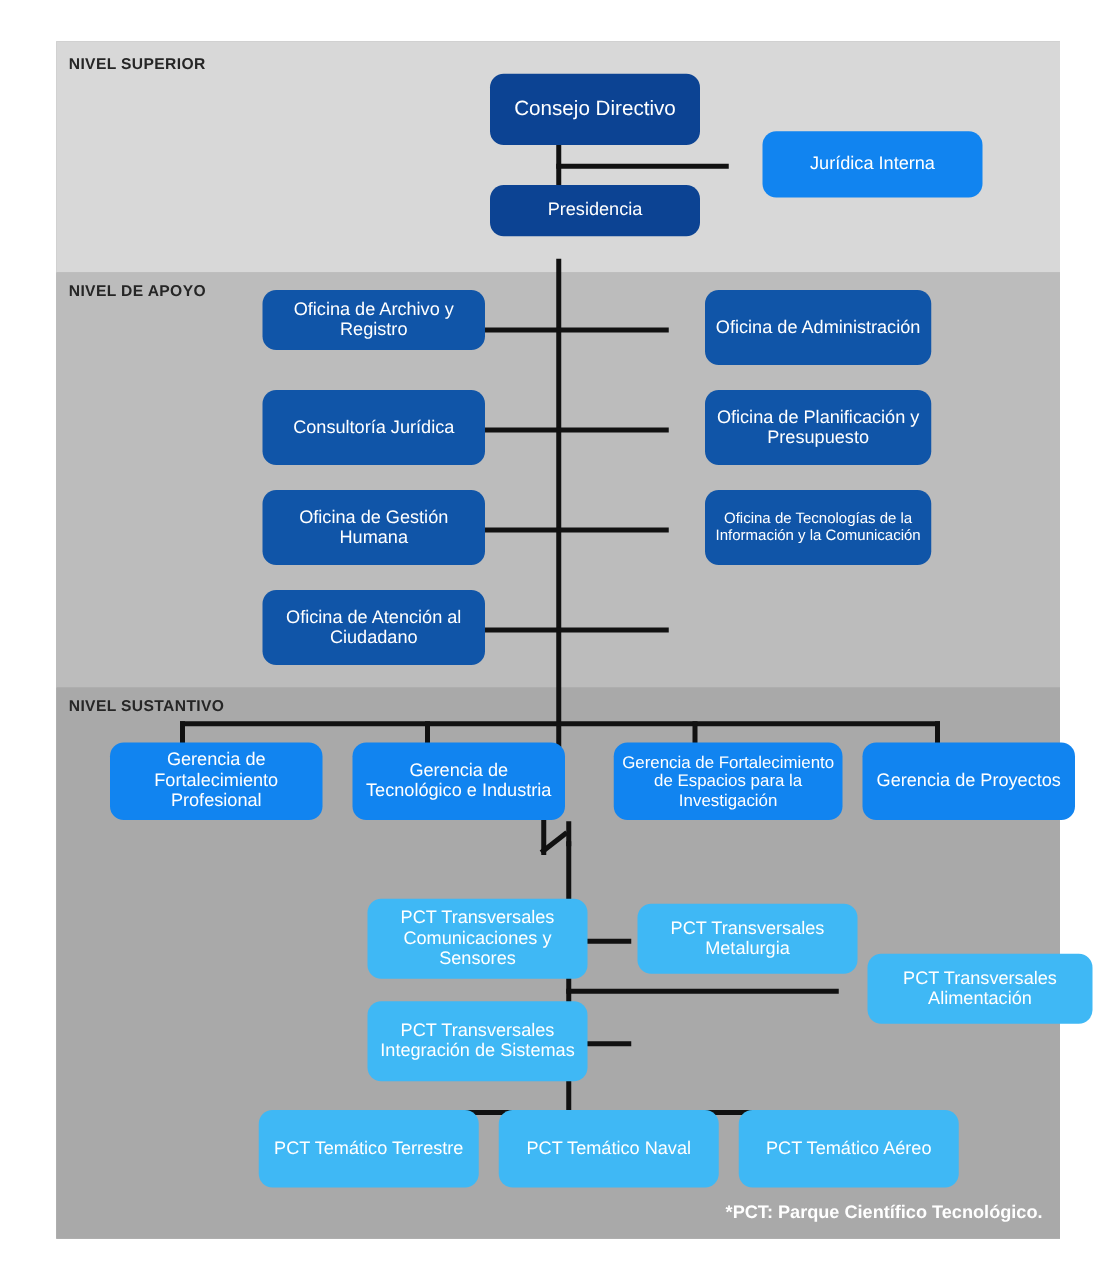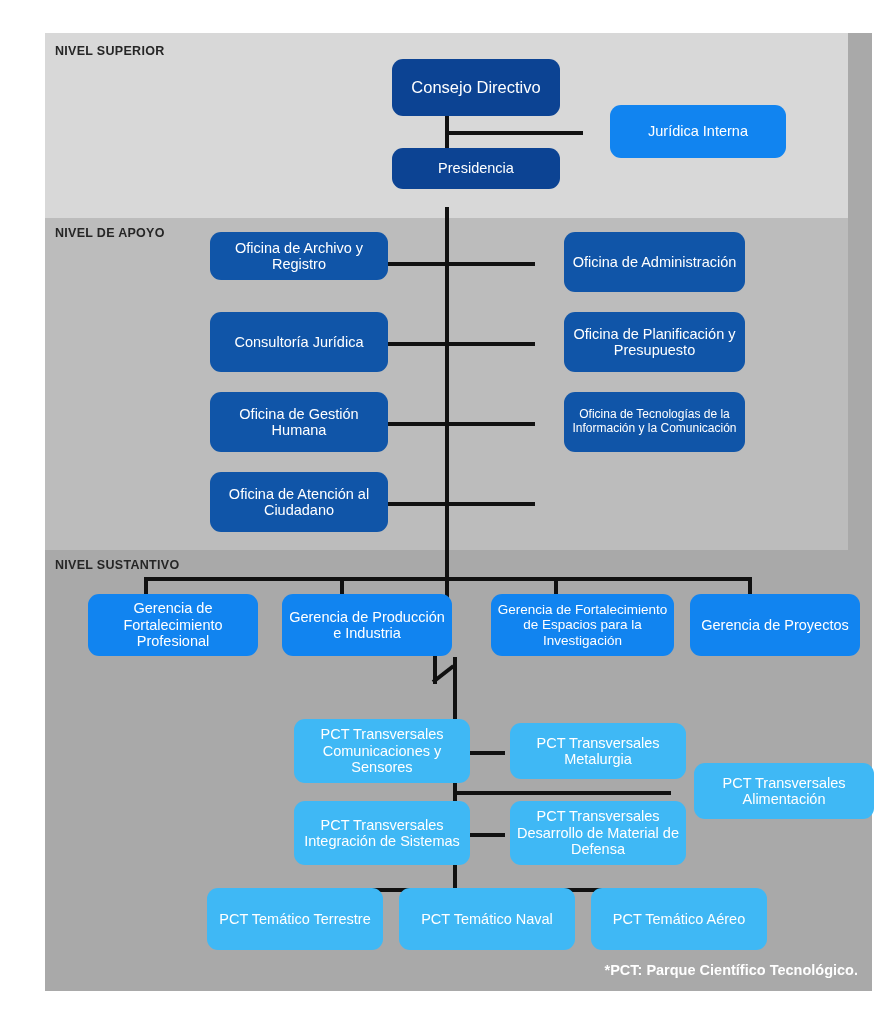--- a/index.html
+++ b/index.html
@@ -7,21 +7,20 @@
     width:892px;height:1024px;
     background:#ffffff;
     font-family:"Liberation Sans", sans-serif;
     overflow:hidden;
   }
   #chart{
     position:absolute;
     left:45px; top:33px;
     width:803px; height:958px;
     background:#a9a9a9;
-    padding-left:24px;
   }
   
   .band{position:absolute;left:0;width:803px;}
   .band-superior{top:0;height:185px;background:#d8d8d8;}
   .band-apoyo{top:185px;height:332px;background:#bcbcbc;}
   .band-sustantivo{top:517px;height:441px;background:#a9a9a9;}
   .band-label{
     position:absolute;left:10px;
     font-size:12.5px;font-weight:bold;color:#262626;
     letter-spacing:.3px;white-space:nowrap;
@@ -115,29 +114,28 @@
   <div class="box mid f14" style="left:136px;top:199px;width:178px;height:48px;">Oficina de Archivo y Registro</div>
   <div class="box mid f14" style="left:136px;top:279px;width:178px;height:60px;">Consultoría Jurídica</div>
   <div class="box mid f14" style="left:136px;top:359px;width:178px;height:60px;">Oficina de Gestión Humana</div>
   <div class="box mid f14" style="left:136px;top:439px;width:178px;height:60px;">Oficina de Atención al Ciudadano</div>
 
   <div class="box mid f14" style="left:490px;top:199px;width:181px;height:60px;">Oficina de Administración</div>
   <div class="box mid f14" style="left:490px;top:279px;width:181px;height:60px;">Oficina de Planificación y Presupuesto</div>
   <div class="box mid f12" style="left:490px;top:359px;width:181px;height:60px;">Oficina de Tecnologías de la Información y la Comunicación</div>
 
   <div class="box bright f14" style="left:14px;top:561px;width:170px;height:62px;">Gerencia de Fortalecimiento Profesional</div>
-  <div class="box bright f14" style="left:208px;top:561px;width:170px;height:62px;">Gerencia de Producción e Industria</div>
+  <div class="box bright f14" style="left:208px;top:561px;width:170px;height:62px;">Gerencia de Tecnológico e Industria</div>
   <div class="box bright f13" style="left:417px;top:561px;width:183px;height:62px;">Gerencia de Fortalecimiento de Espacios para la Investigación</div>
   <div class="box bright f14" style="left:616px;top:561px;width:170px;height:62px;">Gerencia de Proyectos</div>
 
   <div class="box sky f14" style="left:220px;top:686px;width:176px;height:64px;">PCT Transversales Comunicaciones y Sensores</div>
   <div class="box sky f14" style="left:436px;top:690px;width:176px;height:56px;">PCT Transversales Metalurgia</div>
   <div class="box sky f14" style="left:620px;top:730px;width:180px;height:56px;">PCT Transversales Alimentación</div>
   <div class="box sky f14" style="left:220px;top:768px;width:176px;height:64px;">PCT Transversales Integración de Sistemas</div>
-  <div class="box sky f14" style="left:436px;top:768px;width:176px;height:64px;">PCT Transversales Desarrollo de Material de Defensa</div>
 
   <div class="box sky f14" style="left:133px;top:855px;width:176px;height:62px;">PCT Temático Terrestre</div>
   <div class="box sky f14" style="left:325px;top:855px;width:176px;height:62px;">PCT Temático Naval</div>
   <div class="box sky f14" style="left:517px;top:855px;width:176px;height:62px;">PCT Temático Aéreo</div>
 
   <div class="footnote" style="right:14px;top:929px;">*PCT: Parque Científico Tecnológico.</div>
 
 </div>
 
 </body></html>

